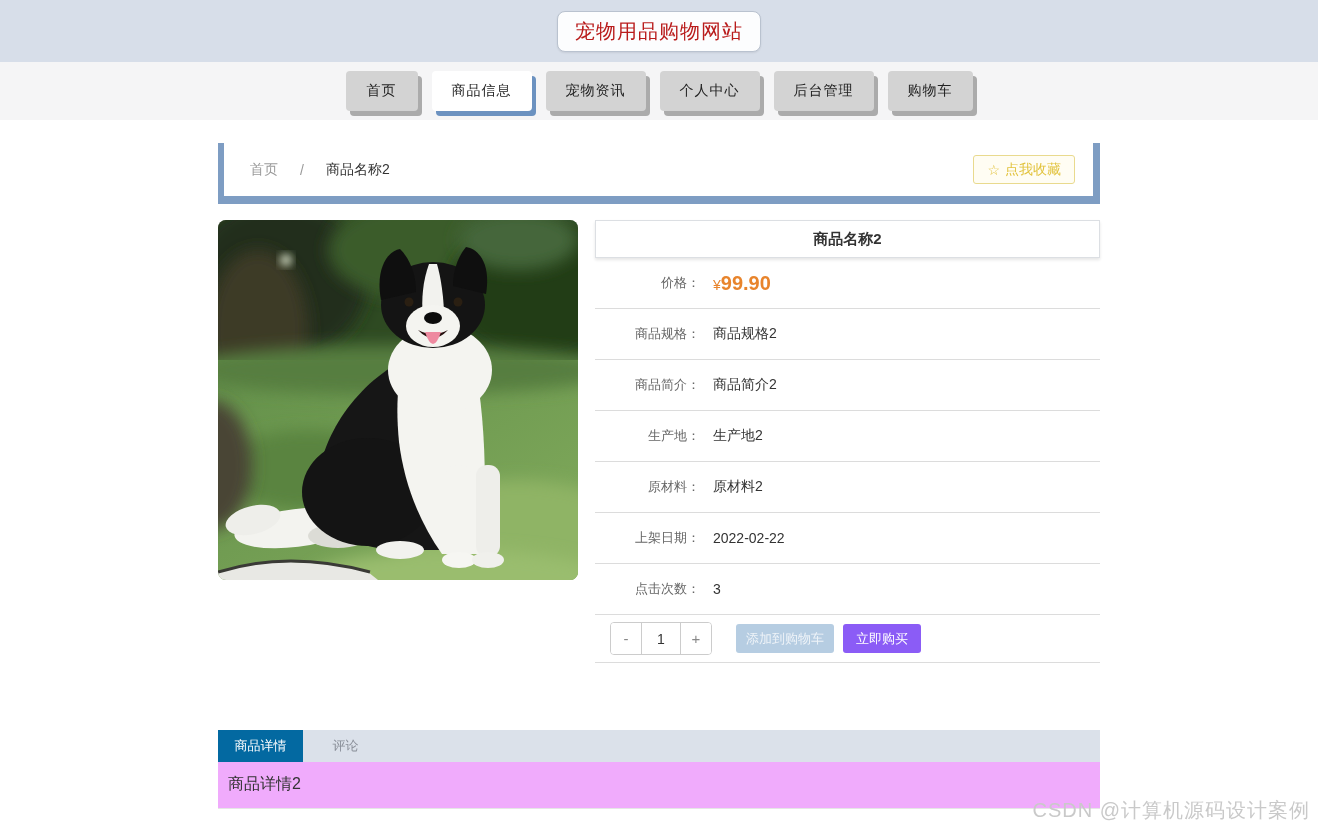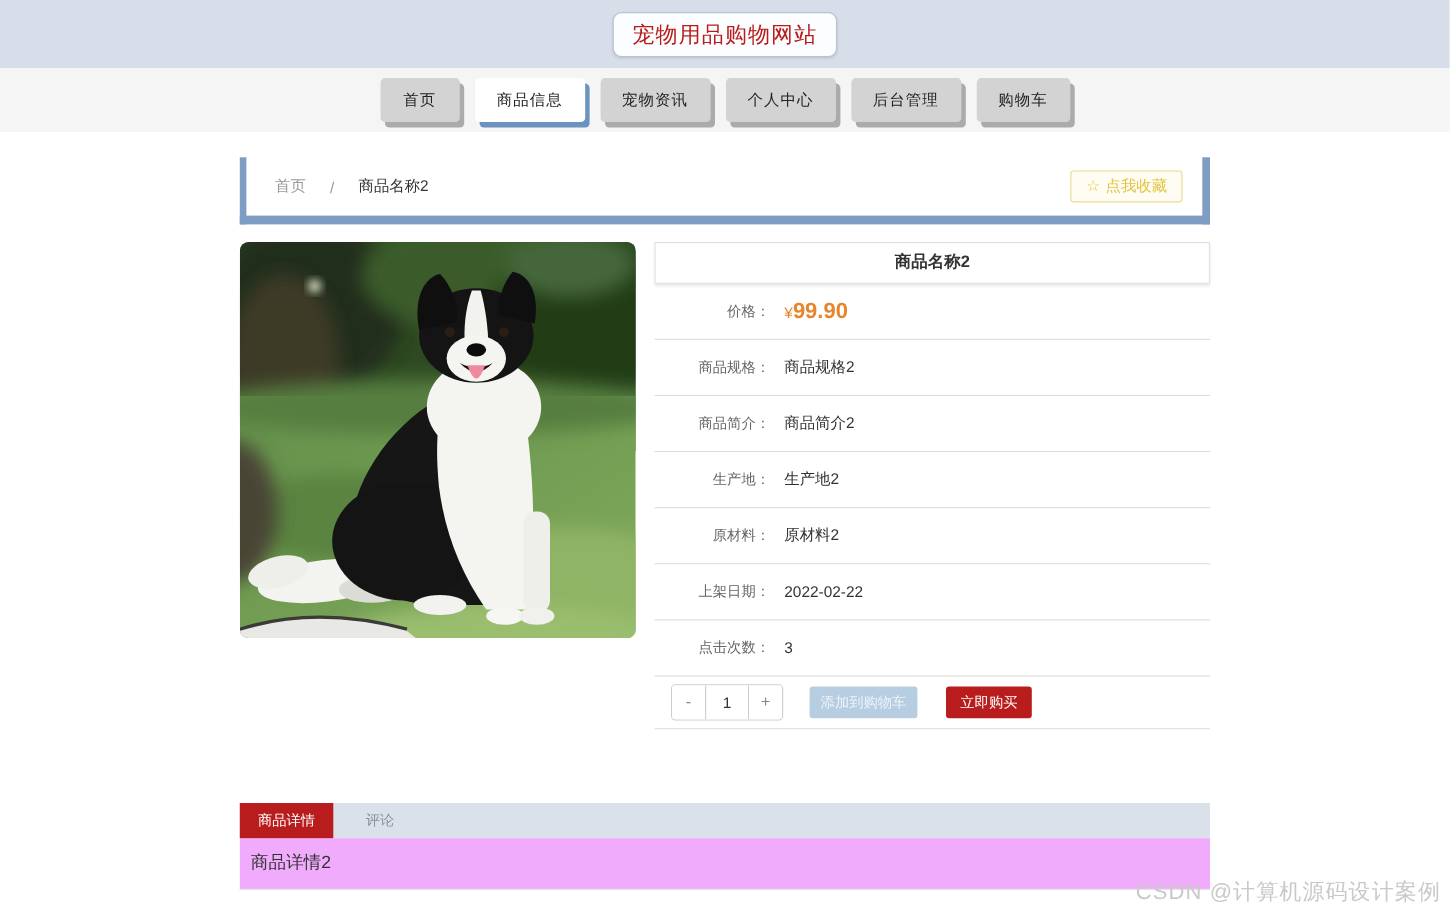--- a/index.html
+++ b/index.html
@@ -96,32 +96,32 @@
   }
   .stepper input {
     width:40px; border:none; border-left:1px solid #ccc; border-right:1px solid #ccc;
     text-align:center; font-size:14px; color:#333; outline:none; font-family:inherit;
   }
   .cart-btn {
     margin-left:24px; height:29px; padding:0 10px; border:none; border-radius:3px;
     background:#b6cde2; color:#eef3f8; font-size:13px; cursor:pointer; font-family:inherit;
   }
   .buy-btn {
-    margin-left:26px; height:29px; padding:0 13px; border:none; border-radius:3px;
-    background:#b91c1c; color:#ffffff; font-size:13px; cursor:pointer; font-family:Liberation Sans, sans-serif;
+    margin-left:9px; height:29px; padding:0 13px; border:none; border-radius:3px;
+    background:#8b5cf6; color:#ffffff; font-size:13px; cursor:pointer; font-family:Liberation Sans, sans-serif;
   }
 
   
   .tabs-box { position:absolute; left:0; top:610px; width:882px; }
   .tab-bar { height:32px; background:#dbe1ea; display:flex; }
   .tab {
     width:85px; height:32px; line-height:32px; text-align:center;
     font-size:13px; color:#8a8f99; cursor:pointer;
   }
-  .tab.active { background:#b91c1c; color:#fff; }
+  .tab.active { background:#0369a1; color:#fff; }
   .tab-content {
     background:#f0abfc; border-bottom:1px solid #e6e6e6;
     padding:12px 10px 13px 10px; font-size:16px; color:#333;
   }
 
   
   .watermark {
     position:absolute; right:8px; bottom:4px;
     color:#c9c9c9; font-size:20px; letter-spacing:1px;
   }

